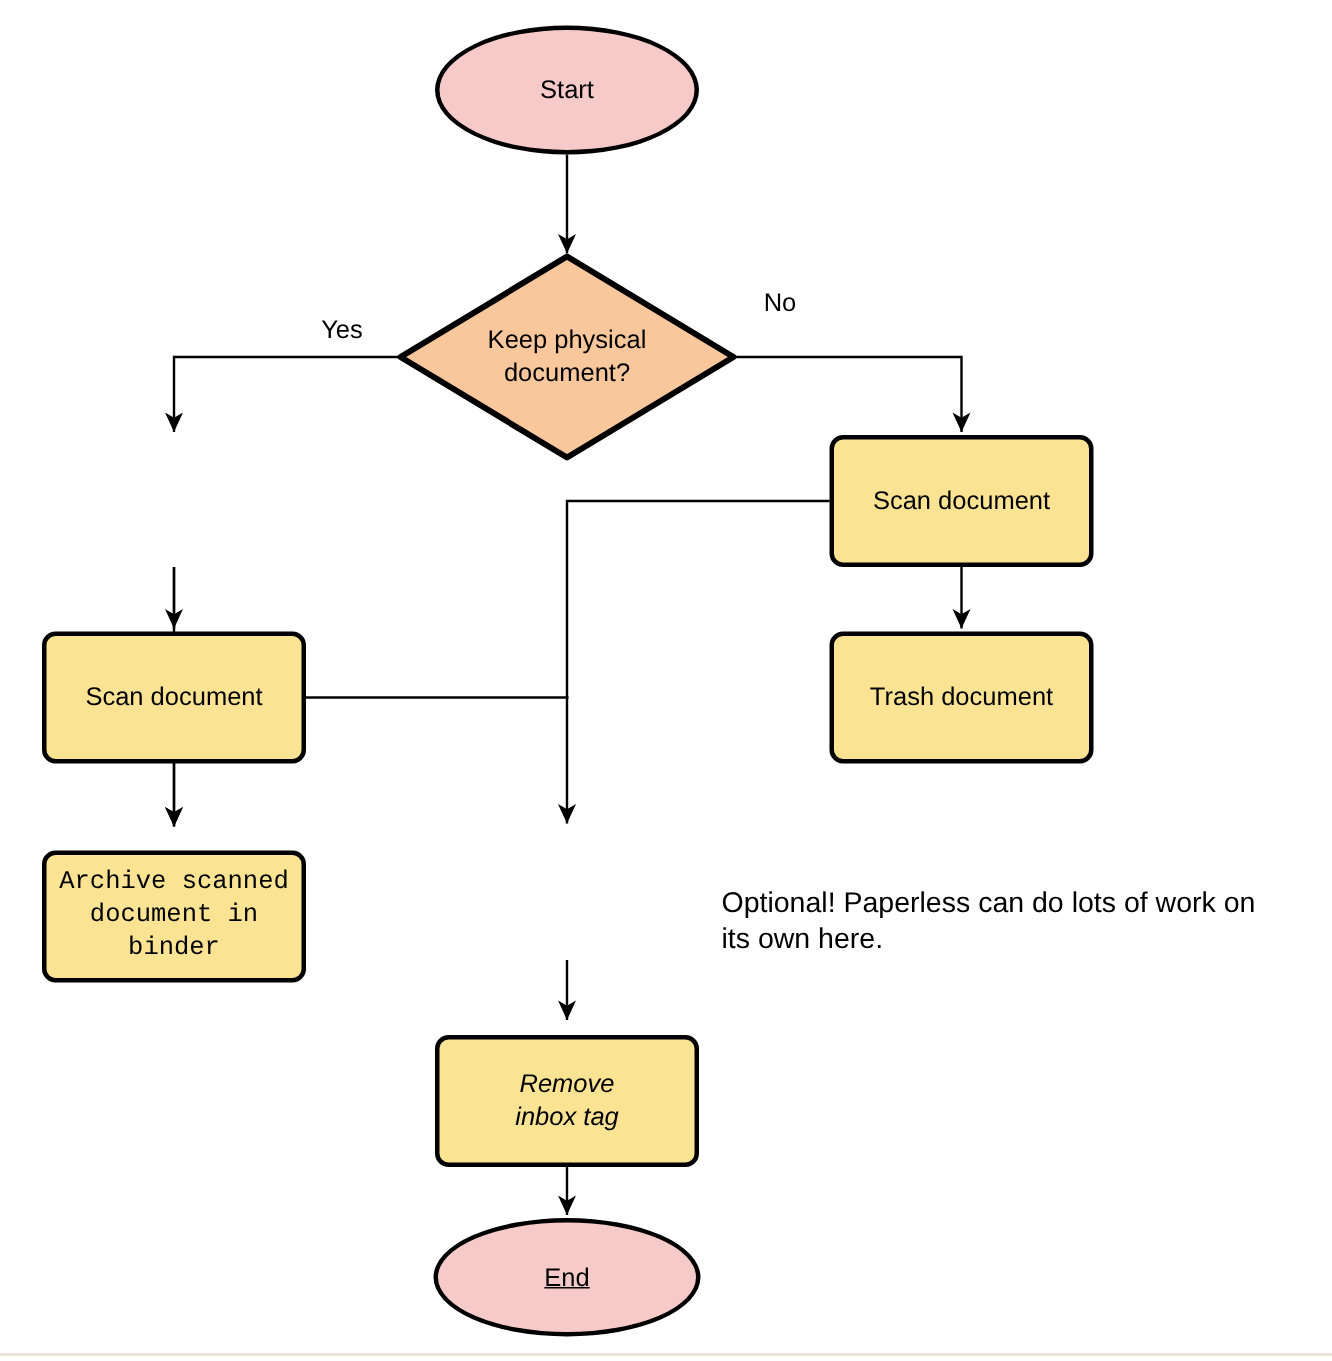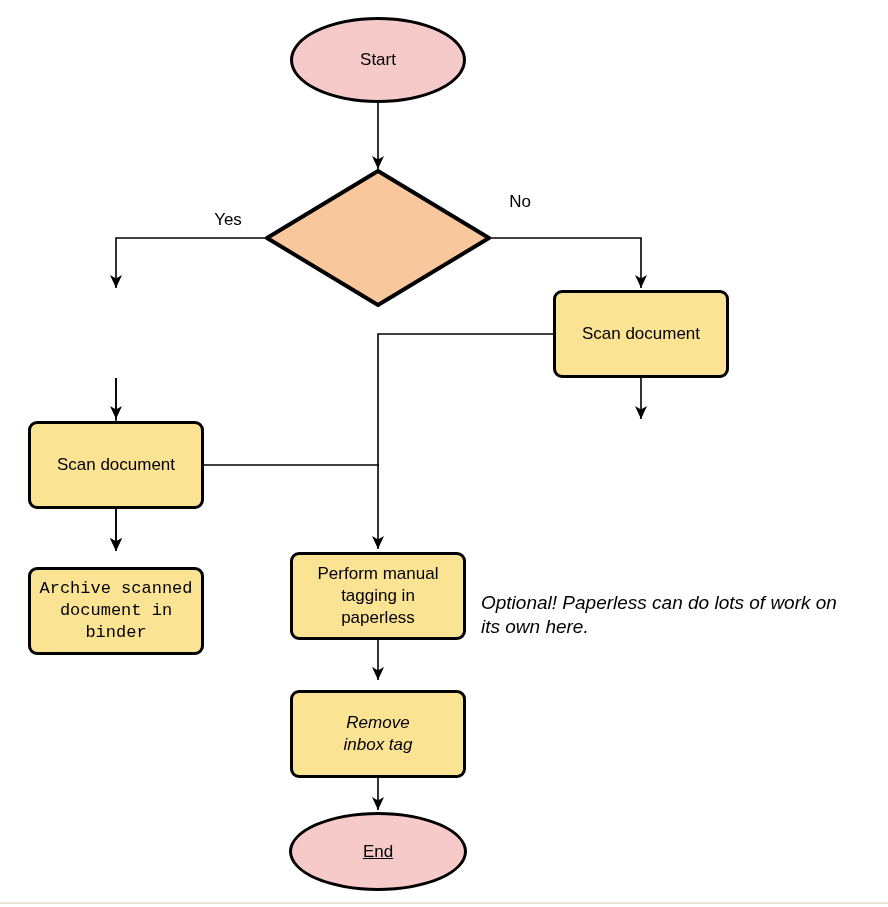--- a/index.html
+++ b/index.html
@@ -46,21 +46,20 @@
   .edge-label {
     position: absolute;
     width: 60px;
     text-align: center;
     font-size: 17px;
     line-height: 18px;
   }
   .annotation {
     position: absolute;
     left: 481px; top: 591px; width: 404px;
-    font-style: italic;
     font-size: 19px;
     line-height: 24px;
     white-space: pre-line;
   }
   .bottom-rule {
     position: absolute;
     left: 0; top: 902px; width: 888px; height: 2px;
     background: #e9e4d6;
   }
   
@@ -98,45 +97,47 @@
     <polyline class="edge" points="203,465 379,465"></polyline>
     <polyline class="edge" points="378,640 378,680" marker-end="url(#arrow)"></polyline>
     <polyline class="edge" points="378,769 378,810" marker-end="url(#arrow)"></polyline>
     <polygon class="diamond" points="267,238 378,171 489,238 378,305"></polygon>
   </svg>
 
   <div class="node terminal" id="n-start">
     <span>Start</span>
   </div>
 
+  <div class="diamond-label">
+    <span>Keep physical
+document?</span>
+  </div>
 
   <div class="edge-label" id="lbl-yes">Yes</div>
   <div class="edge-label" id="lbl-no">No</div>
 
 
   <div class="node rect" id="n-scan-l">
     <span>Scan document</span>
   </div>
 
   <div class="node rect" id="n-archive">
     <span>Archive scanned
 document in
 binder</span>
   </div>
 
   <div class="node rect" id="n-scan-r">
     <span>Scan document</span>
   </div>
 
+  <div class="node rect" id="n-trash">
+    <span>Trash document</span>
+  </div>
 
-  <div class="node rect" id="n-tag">
-    <span>Perform manual
-tagging in
-paperless</span>
-  </div>
 
   <div class="annotation">Optional! Paperless can do lots of work on
 its own here.</div>
 
   <div class="node rect" id="n-remove">
     <span>Remove
 inbox tag</span>
   </div>
 
   <div class="node terminal" id="n-end">

